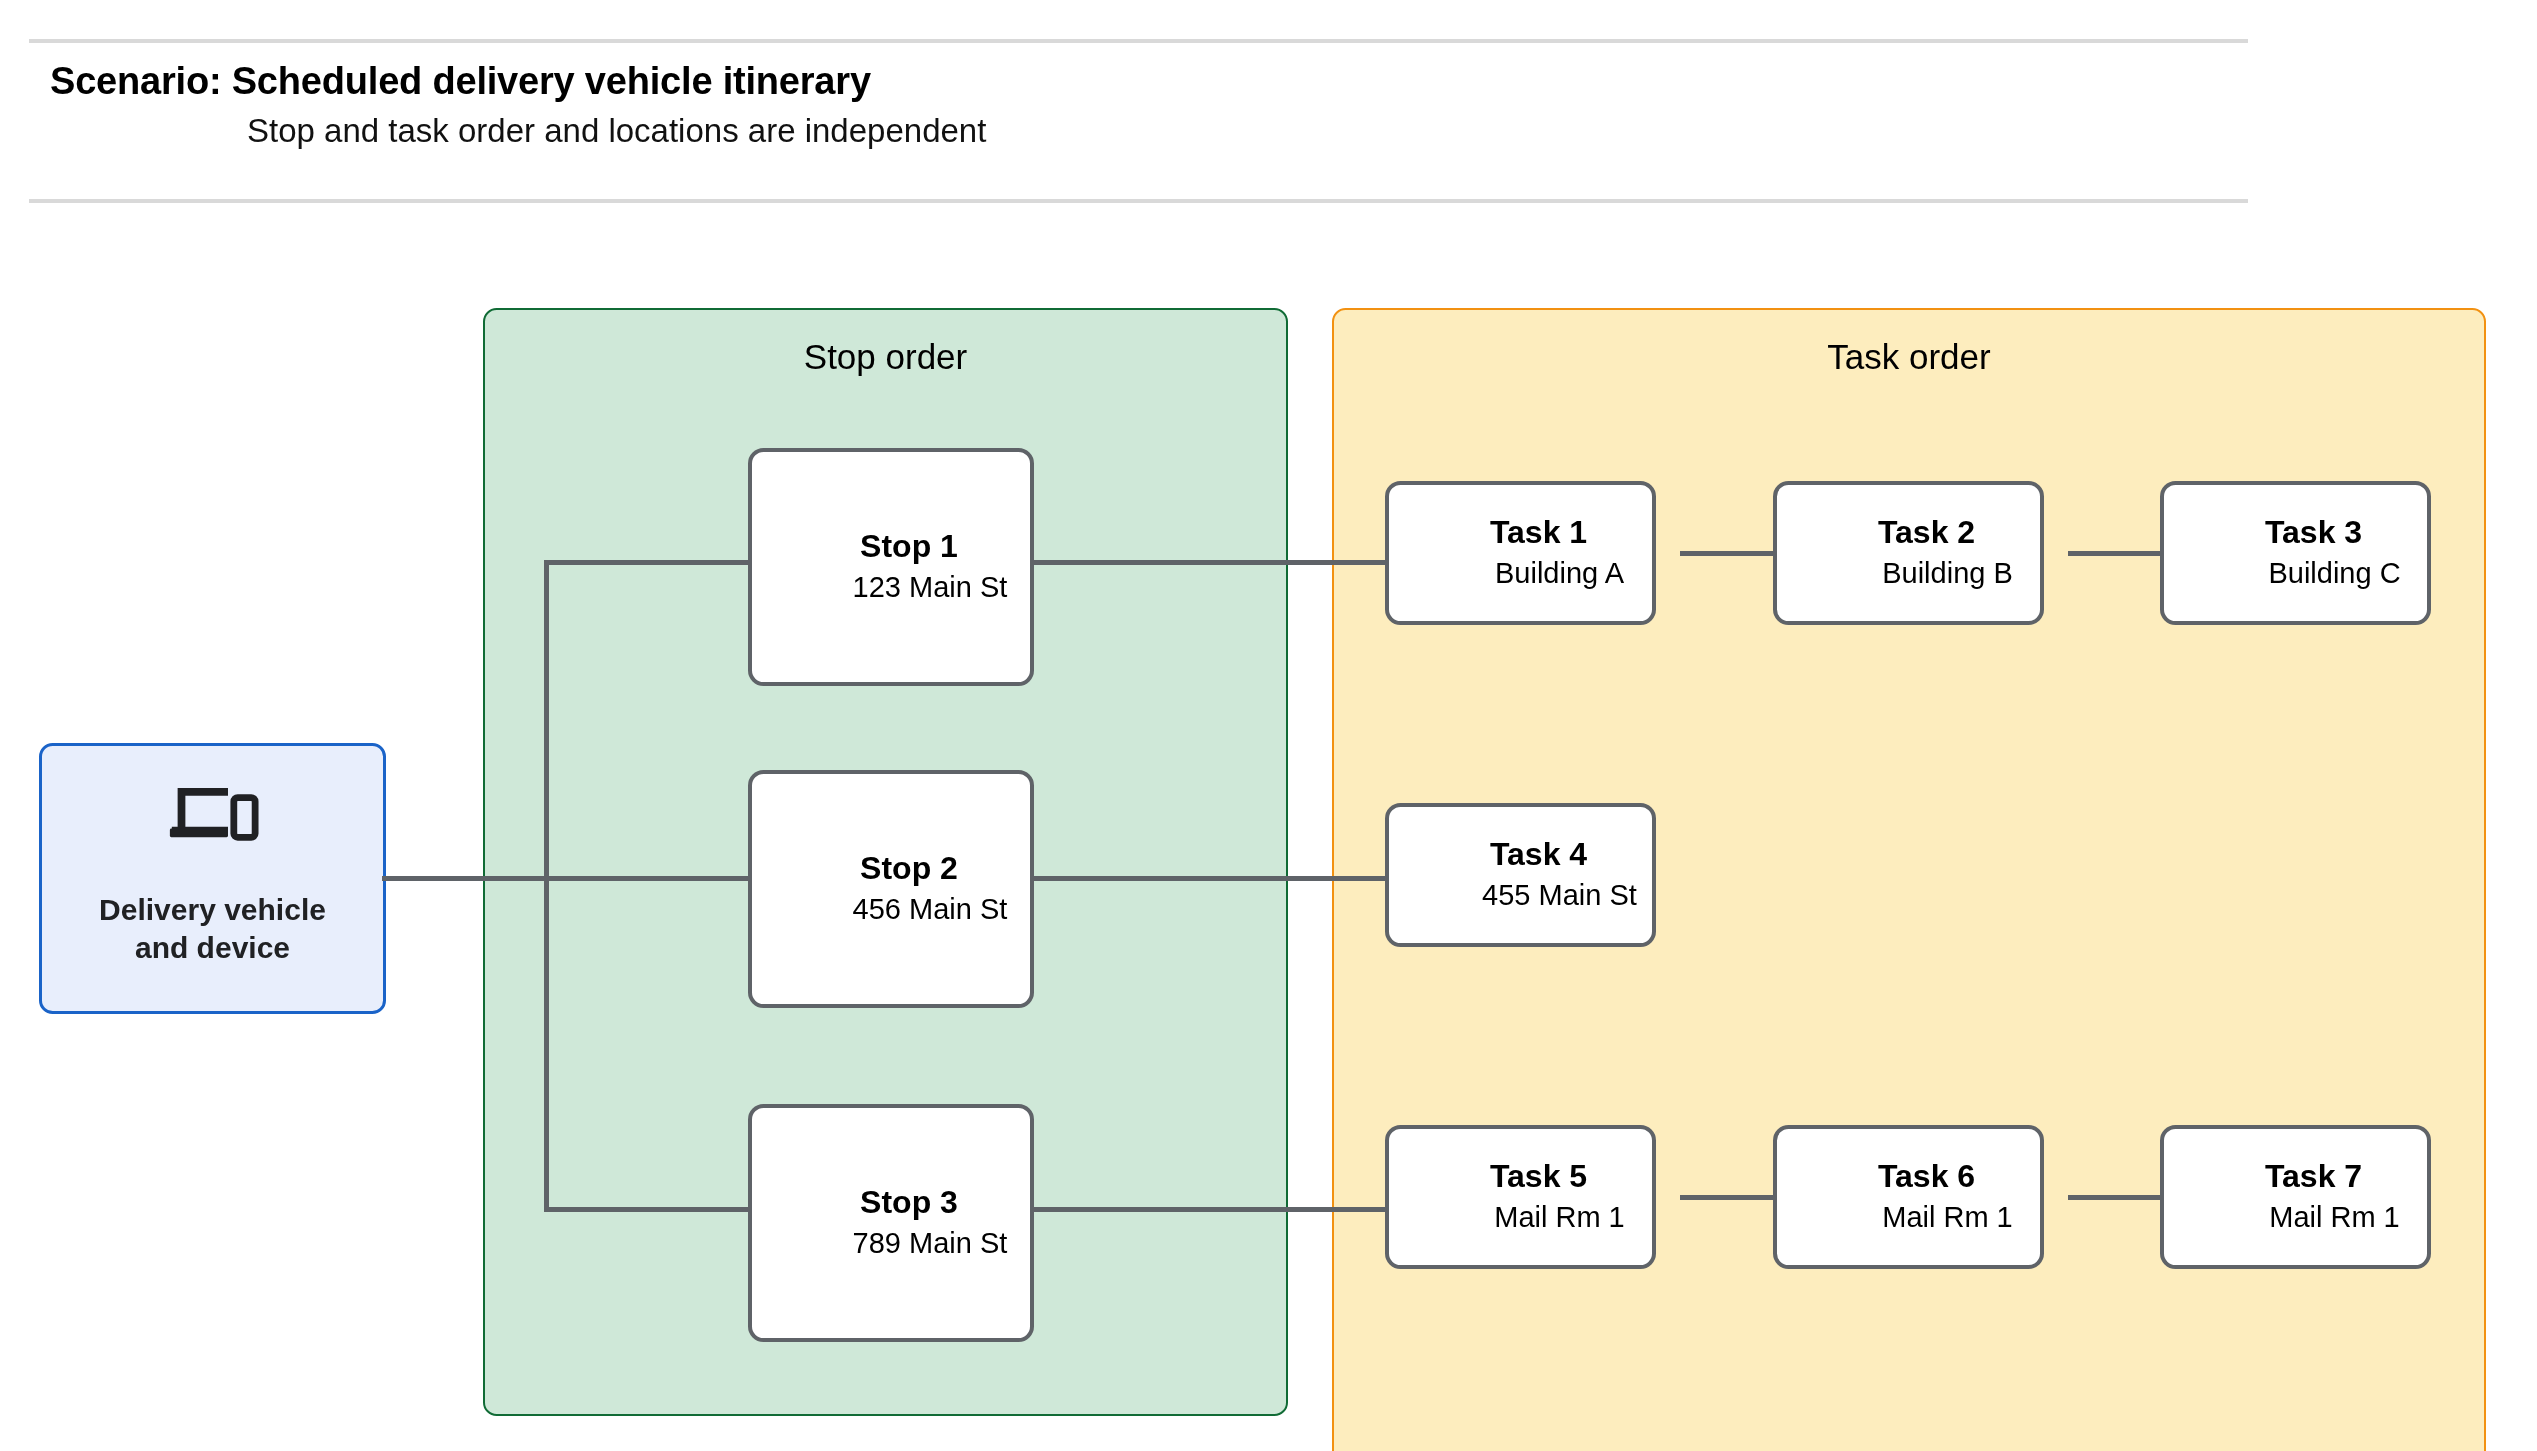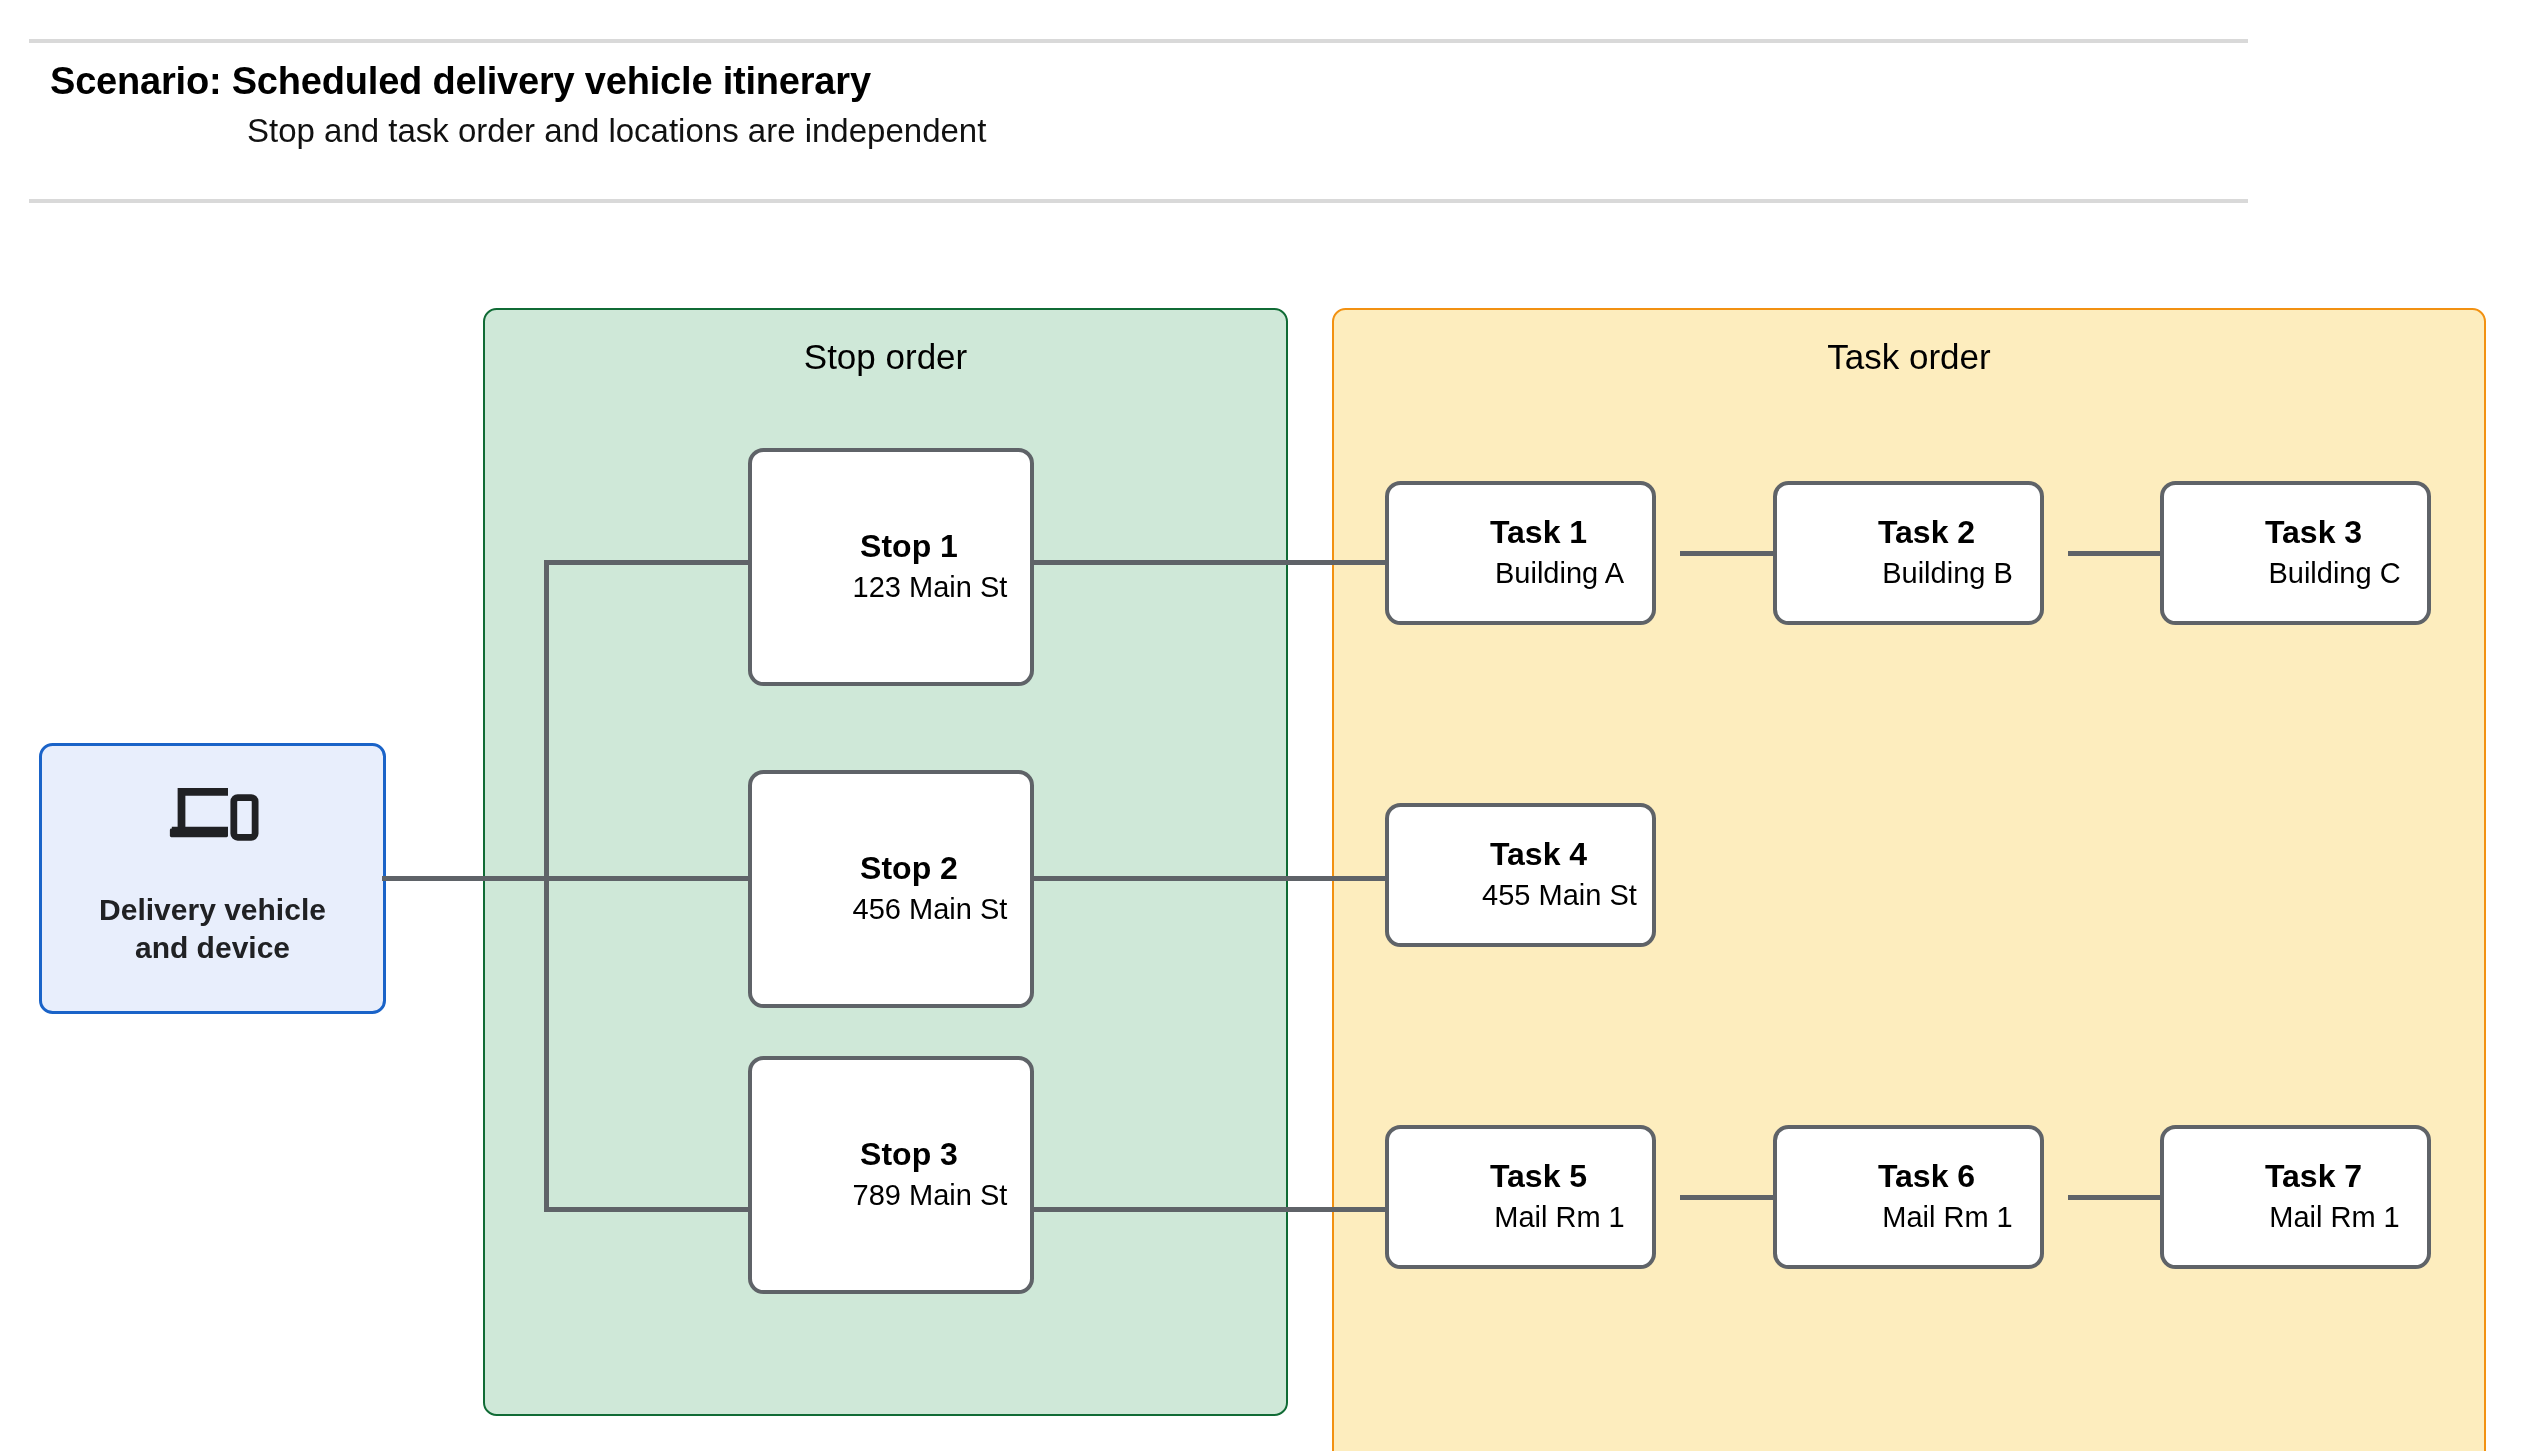--- a/index.html
+++ b/index.html
@@ -138,21 +138,21 @@
     color: #000000;
     line-height: 1.3;
     margin-top: 3.9px;
     margin-left: 42px;
   }
 
   
   .stop-node { width: 286px; height: 238px; left: 748px; }
   .stop-1 { top: 448px; }
   .stop-2 { top: 770px; }
-  .stop-3 { top: 1056px; }
+  .stop-3 { top: 1104px; }
 
   
   .task-node { width: 271px; height: 144px; }
   .task-col-1 { left: 1385px; }
   .task-col-2 { left: 1773px; }
   .task-col-3 { left: 2160px; text-align: right; }
   .task-row-1 { top: 481px; }
   .task-row-2 { top: 803px; }
   .task-row-3 { top: 1125px; }
 

